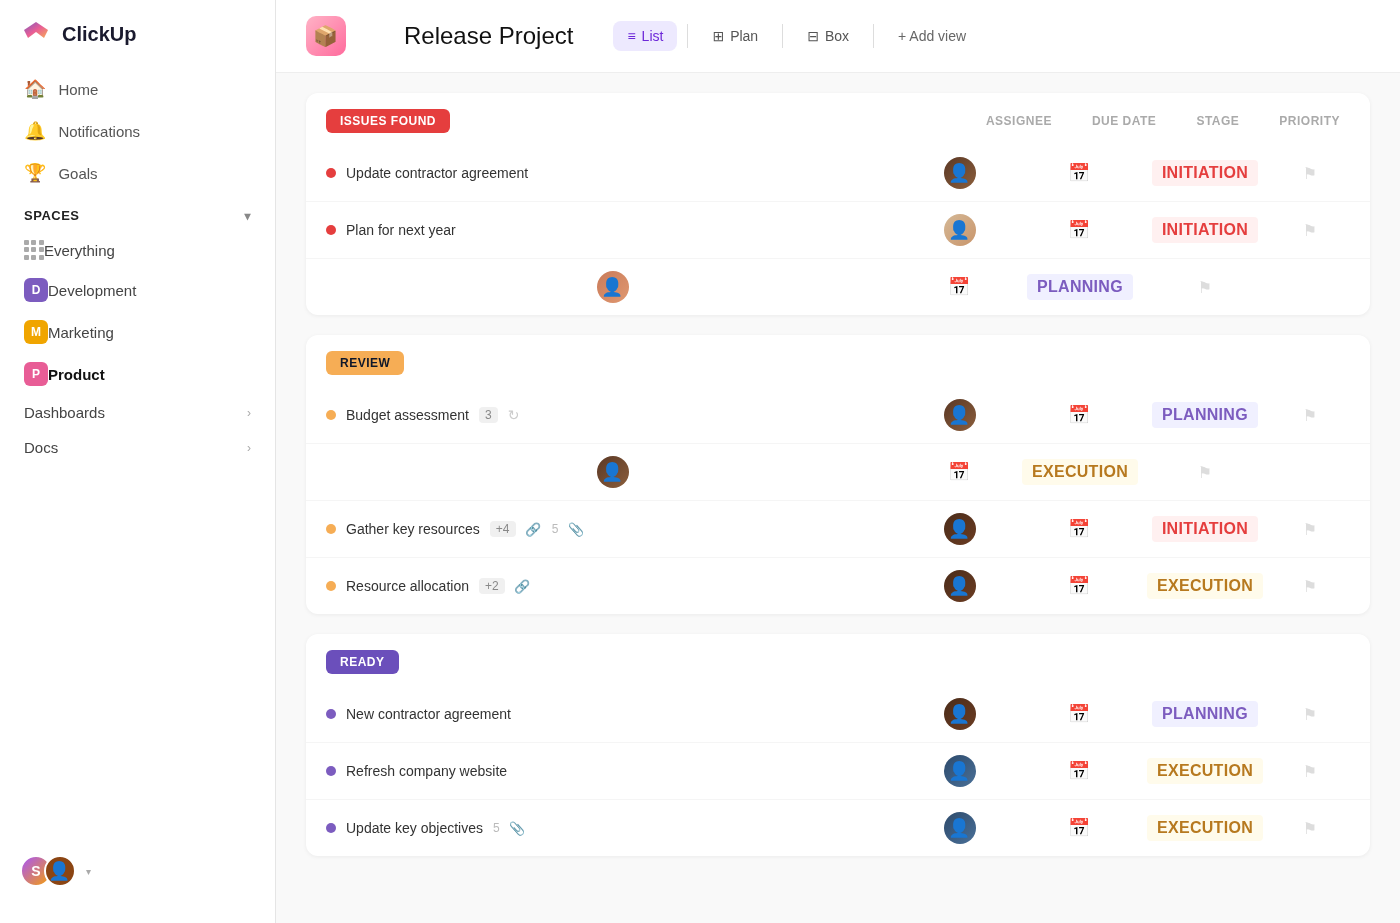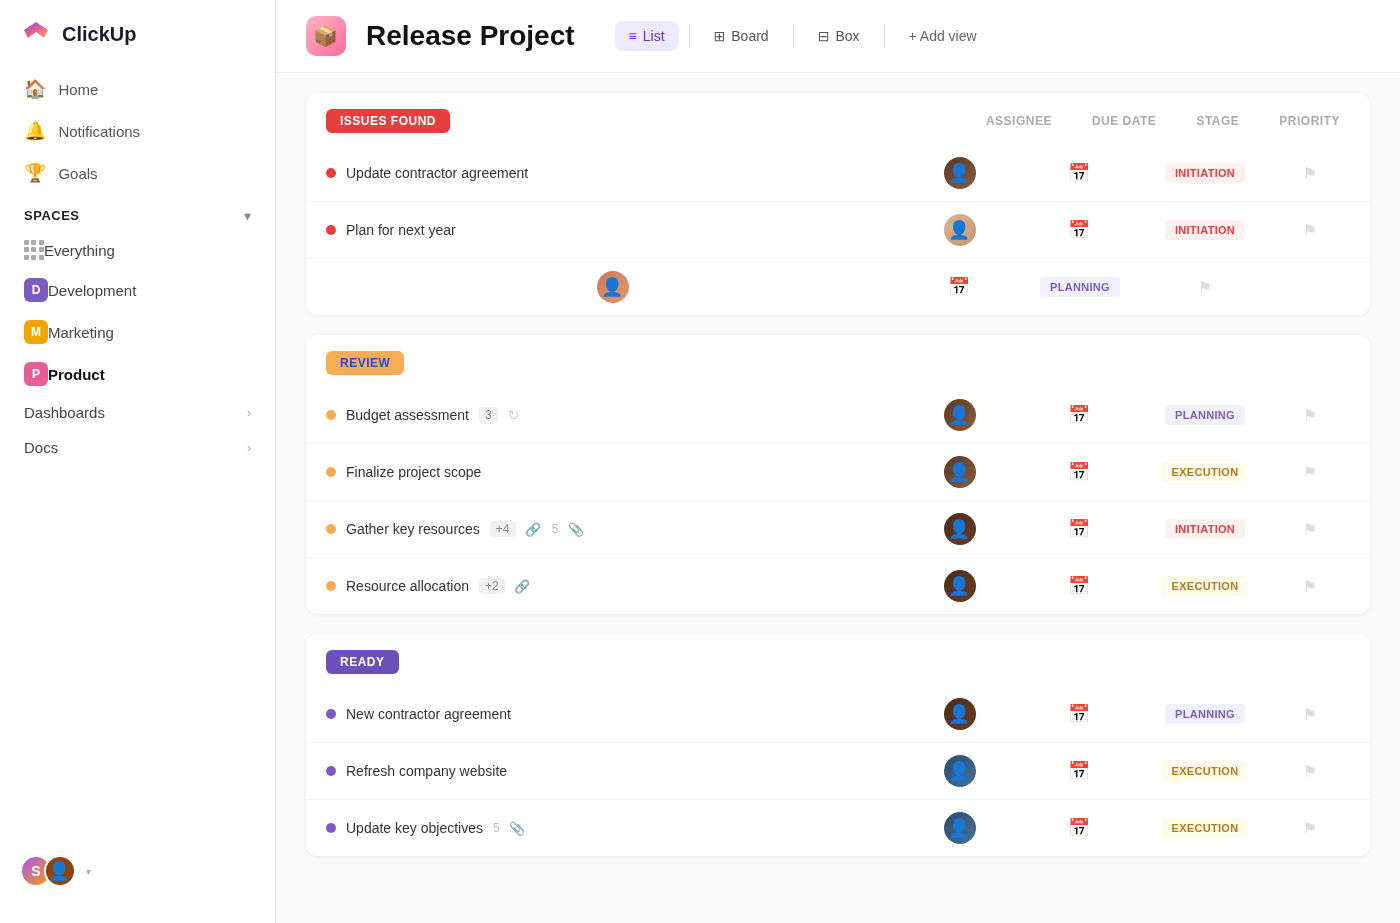--- a/index.html
+++ b/index.html
@@ -170,23 +170,24 @@
       width: 40px;
       height: 40px;
       border-radius: 10px;
       background: linear-gradient(135deg, #ffb3c6, #ff6b9d);
       display: flex;
       align-items: center;
       justify-content: center;
       font-size: 20px;
     }
     .project-title {
-      font-size: 28px;
-      font-weight: 700;
+      font-size: 24px;
+      font-weight: 400;
       color: #111;
+      margin-left: 38px;
     }
     .view-tabs {
       display: flex;
       align-items: center;
       gap: 6px;
       margin-left: 20px;
     }
     .view-tab {
       display: flex;
       align-items: center;
@@ -244,21 +245,21 @@
     }
     .group-badge {
       padding: 5px 14px;
       border-radius: 6px;
       font-size: 12px;
       font-weight: 700;
       letter-spacing: 0.5px;
       color: #fff;
     }
     .badge-issues { background: #e53e3e; }
-    .badge-review { background: #f6ad55; color: #1d4ed8; }
+    .badge-review { background: #f6ad55; color: #0f172a; }
     .badge-ready { background: #6b4fbb; }
 
     .task-row {
       display: grid;
       grid-template-columns: 1fr 120px 120px 130px 80px;
       align-items: center;
       padding: 12px 20px;
       border-bottom: 1px solid #f5f5f5;
       font-size: 14px;
       color: #333;
@@ -321,21 +322,21 @@
     }
 
     .stage-cell {
       display: flex;
       align-items: center;
       justify-content: center;
     }
     .stage-badge {
       padding: 4px 10px;
       border-radius: 4px;
-      font-size: 11px;
+      font-size: 16px;
       font-weight: 700;
       letter-spacing: 0.3px;
     }
     .stage-initiation { background: #fff0f0; color: #e53e3e; }
     .stage-planning { background: #f0f0ff; color: #7c5cbf; }
     .stage-execution { background: #fffbeb; color: #b7791f; }
 
     .priority-cell {
       display: flex;
       align-items: center;
@@ -445,21 +446,21 @@
     <div class="project-icon">📦</div>
     <h1 class="project-title">Release Project</h1>
     <div class="view-tabs">
       <div class="view-tab active">
         <span>≡</span>
         <span>List</span>
       </div>
       <div class="view-divider"></div>
       <div class="view-tab">
         <span>⊞</span>
-        <span>Board</span>
+        <span>Plan</span>
       </div>
       <div class="view-divider"></div>
       <div class="view-tab">
         <span>⊟</span>
         <span>Box</span>
       </div>
       <div class="view-divider"></div>
       <div class="add-view">
         <span>+ Add view</span>
       </div>
@@ -561,24 +562,20 @@
         </div>
         <div class="stage-cell">
           <span class="stage-badge stage-planning">PLANNING</span>
         </div>
         <div class="priority-cell">
           <span class="flag-icon">⚑</span>
         </div>
       </div>
 
       <div class="task-row">
-        <div class="task-name">
-          <div class="task-dot dot-yellow"></div>
-          <span>Finalize project scope</span>
-        </div>
         <div class="assignee-cell">
           <div class="assignee-avatar av1">
               <div class="face">👤</div>
             </div>
         </div>
         <div class="due-cell">
           <span class="calendar-icon">📅</span>
         </div>
         <div class="stage-cell">
           <span class="stage-badge stage-execution">EXECUTION</span>

